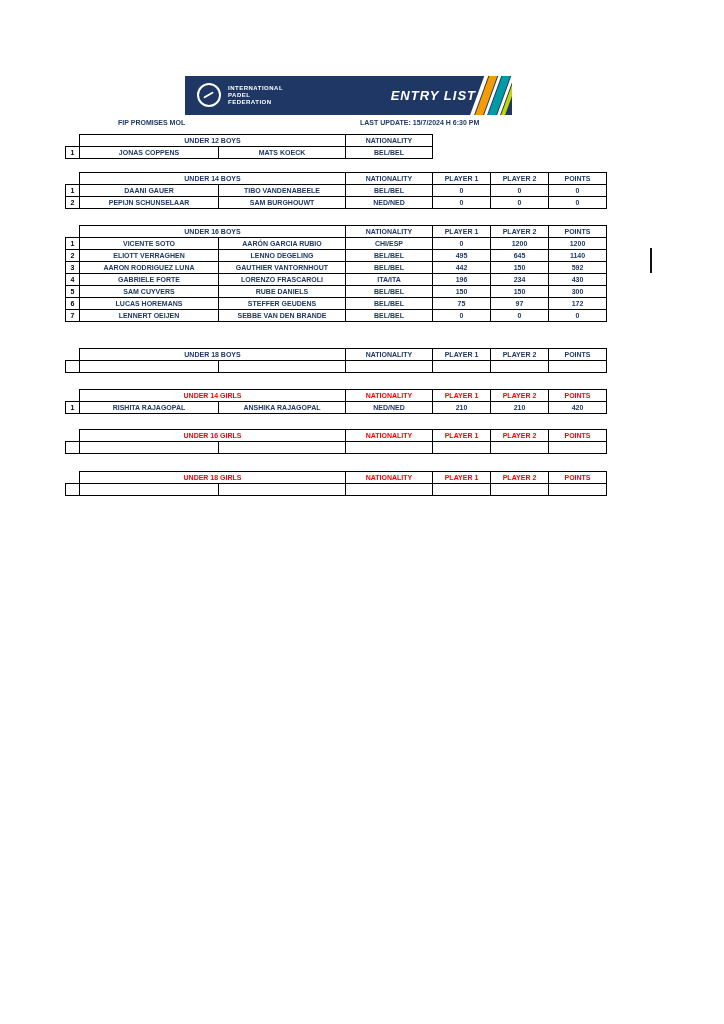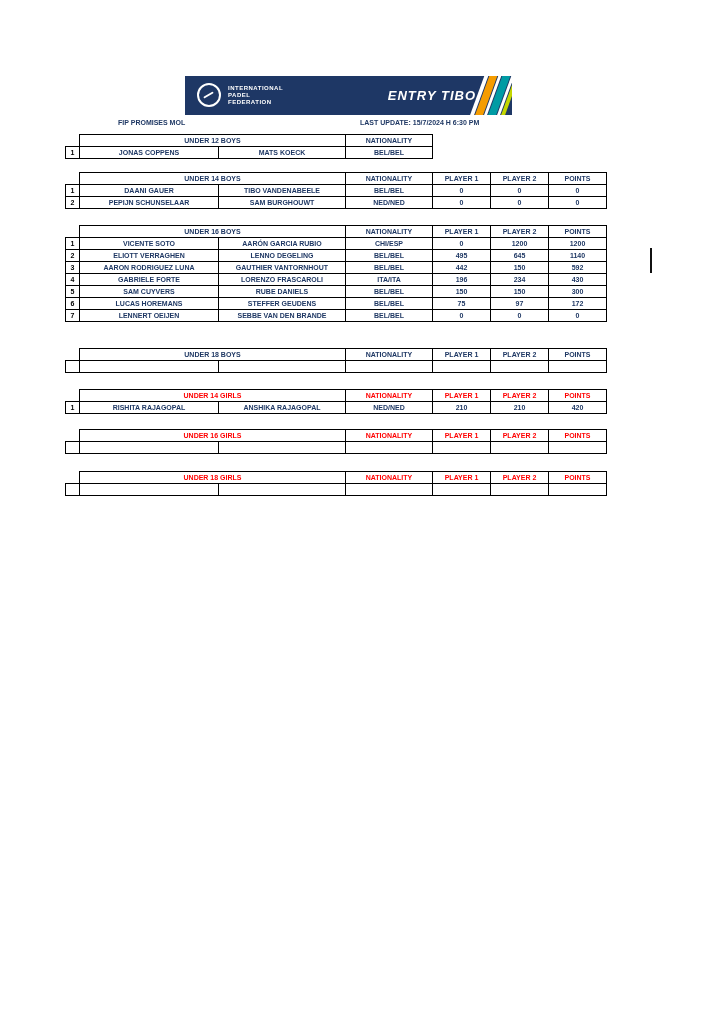--- a/index.html
+++ b/index.html
@@ -71,21 +71,21 @@
 
   <div class="banner">
     <div class="logo">
       <span class="logo-circle"></span>
       <div class="logo-text">
         <div>INTERNATIONAL</div>
         <div>PADEL</div>
         <div>FEDERATION</div>
       </div>
     </div>
-    <div class="banner-title">ENTRY TIBO</div>
+    <div class="banner-title">ENTRY LIST</div>
     <i class="stripe s-w1"></i>
     <i class="stripe s-or"></i>
     <i class="stripe s-w2"></i>
     <i class="stripe s-tl"></i>
     <i class="stripe s-w3"></i>
     <i class="stripe s-yl"></i>
   </div>
 
   <div class="event-name">FIP PROMISES MOL</div>
   <div class="last-update">LAST UPDATE: 15/7/2024 H 6:30 PM</div>

